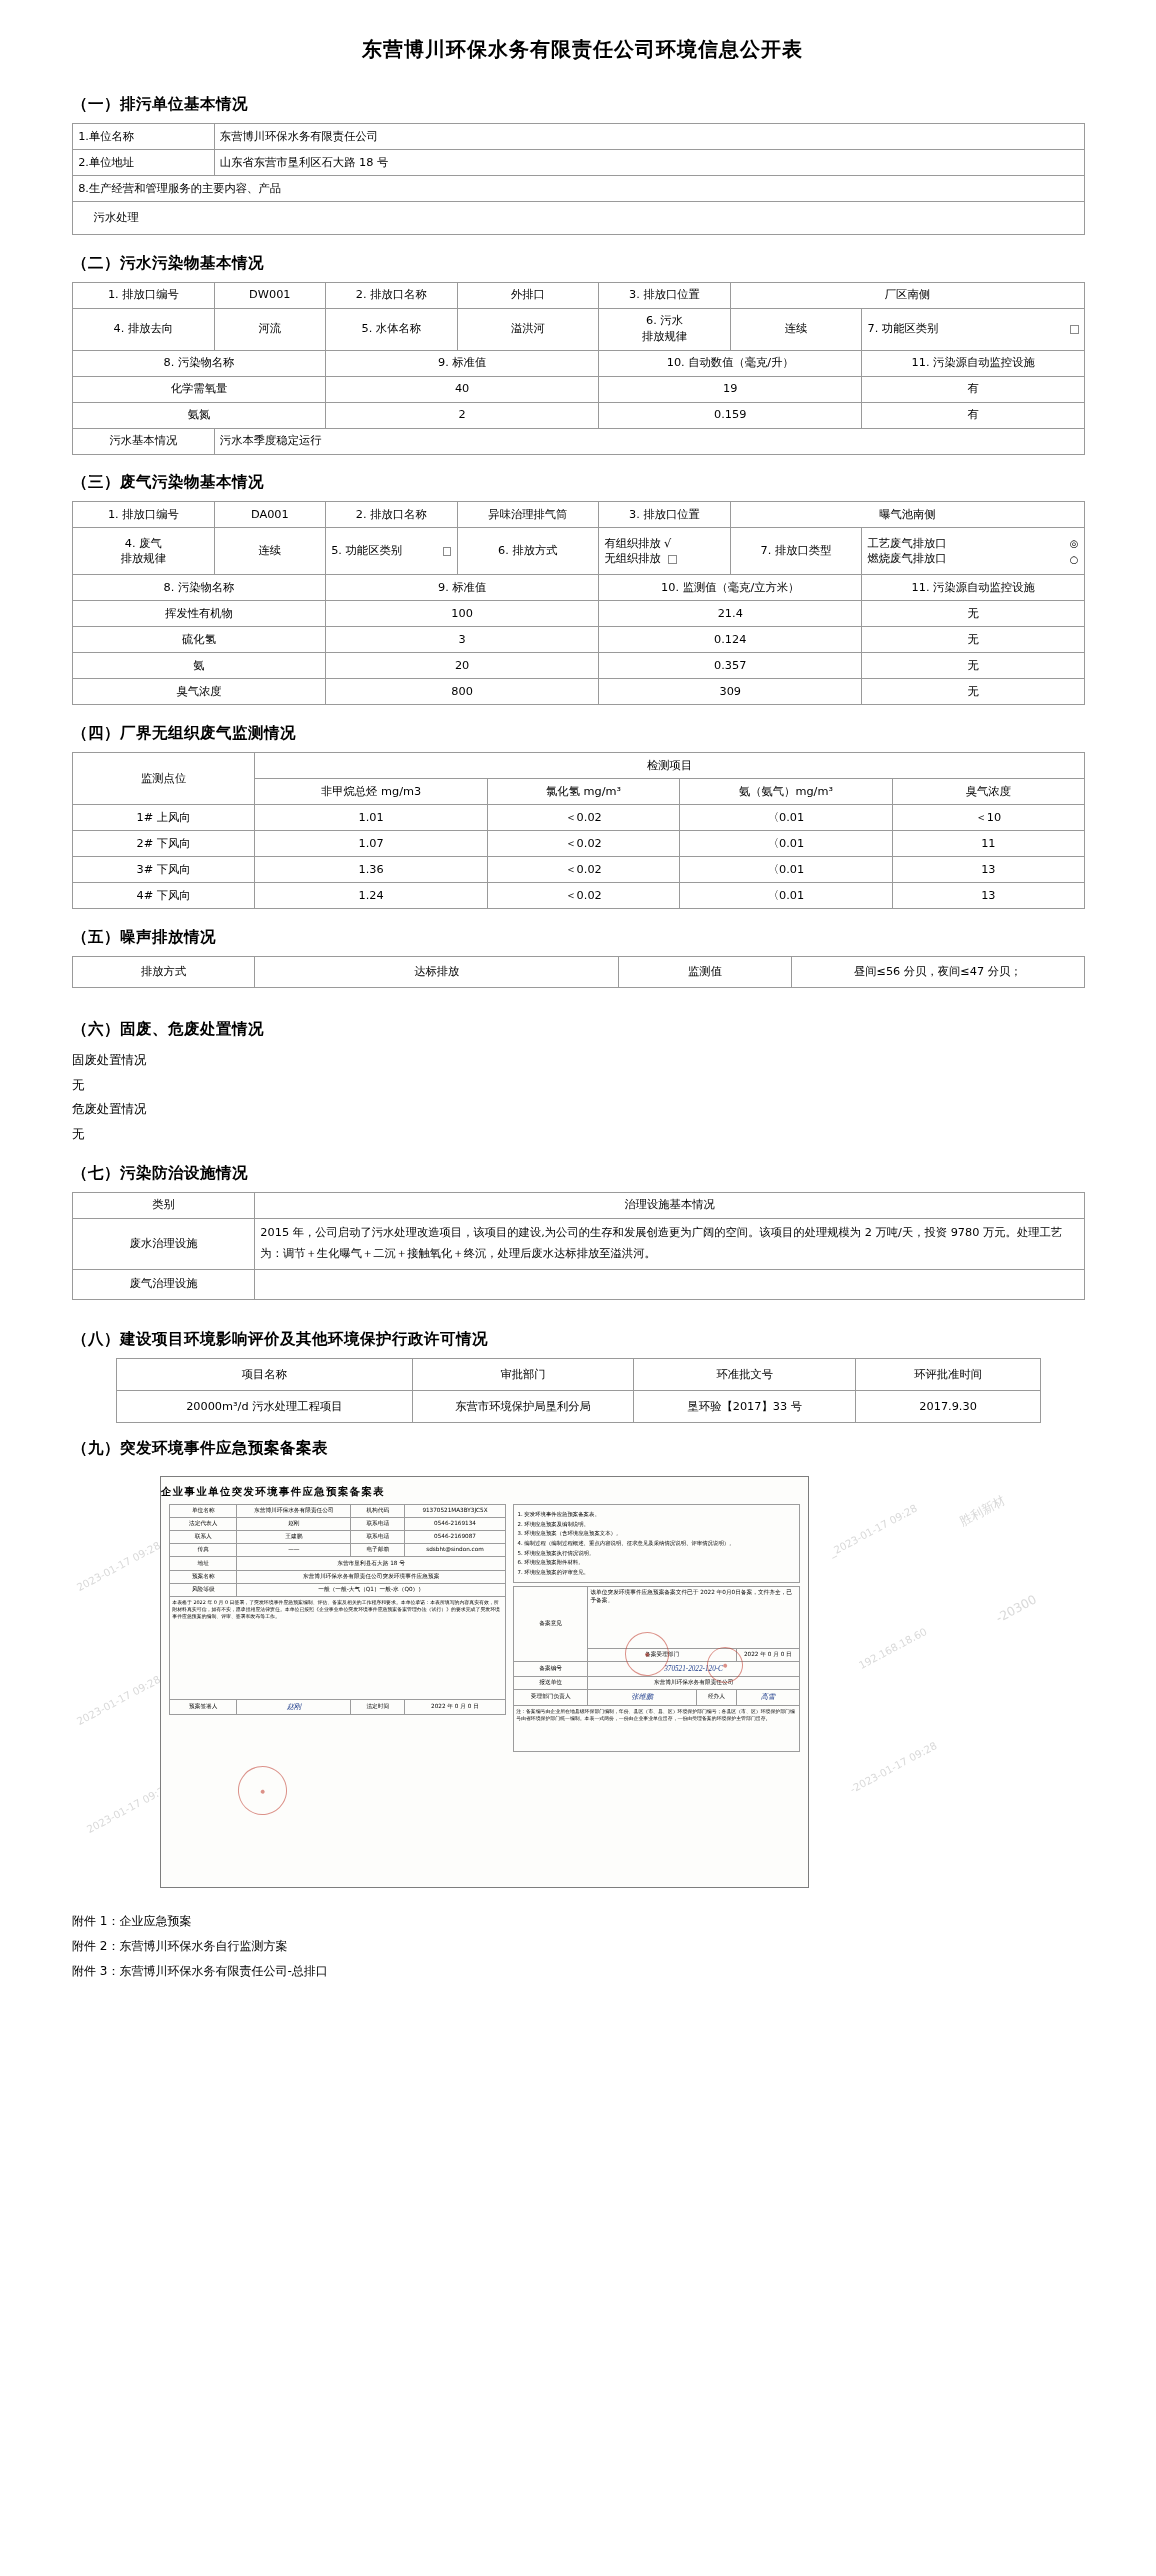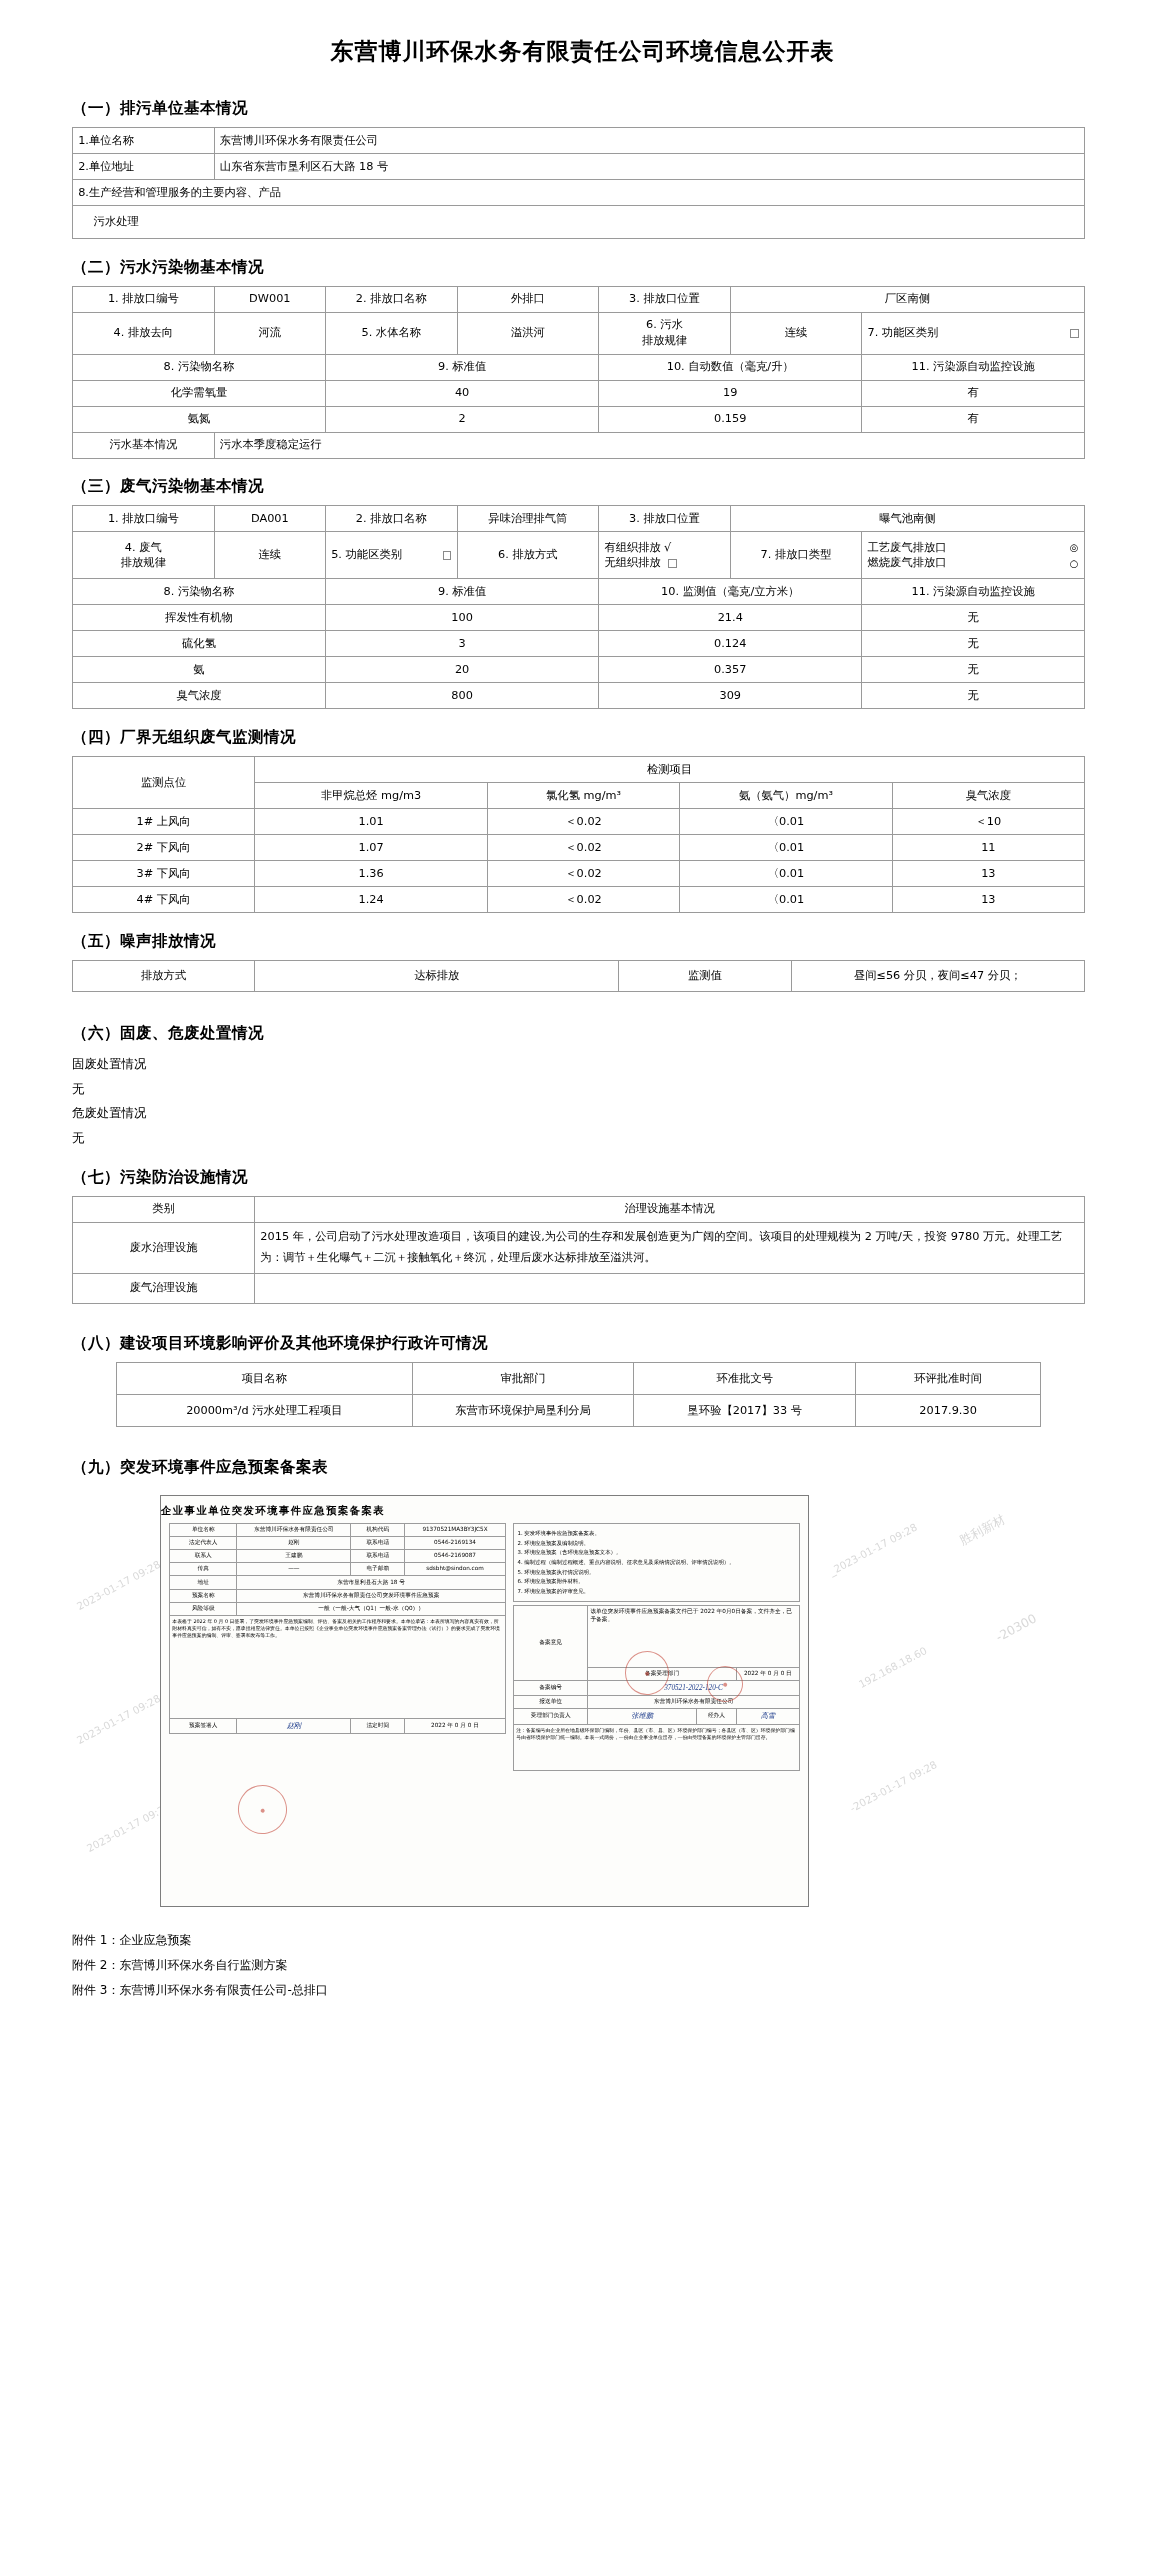--- a/index.html
+++ b/index.html
@@ -6,21 +6,21 @@
   html, body { margin:0; padding:0; }
   body {
     width: 1157px;
     background: #ffffff;
     font-family: "DejaVu Sans", "Liberation Sans", sans-serif;
     color: #000;
   }
   .page { width: 1157px; min-height: 2680px; padding: 0; position: relative; }
   h1.doc-title {
     text-align: center;
-    font-size: 23px;
+    font-size: 20px;
     font-weight: bold;
     margin: 36px 0 31px 0;
     letter-spacing: 1px;
     padding-left: 8px;
   }
   .section-title {
     font-size: 15.5px;
     font-weight: bold;
     margin: 17.5px 0 8.2px 72px;
     letter-spacing: 0.5px;
@@ -433,21 +433,21 @@
       <tr style="height:32px">
         <td class="c">20000m³/d 污水处理工程项目</td>
         <td class="c">东营市环境保护局垦利分局</td>
         <td class="c">垦环验【2017】33 号</td>
         <td class="c">2017.9.30</td>
       </tr>
     </tbody>
       </table>
   </div>
 
-  <div class="section-title" style="margin-top:30px">（九）突发环境事件应急预案备案表</div>
+  <div class="section-title" style="margin-top:15px">（九）突发环境事件应急预案备案表</div>
 
   <div class="scan-area">
 
     <div class="wm" style="left:0px; top:88px;">2023-01-17 09:28</div>
     <div class="wm" style="left:0px; top:222px;">2023-01-17 09:28</div>
     <div class="wm" style="left:10.3px; top:330px;">2023-01-17 09:28</div>
     <div class="wm" style="left:124px; top:381px;">2023-01-17 09:28</div>
     <div class="wm" style="left:752px; top:52px;">_2023-01-17 09:28</div>
     <div class="wm" style="left:783px; top:170px;">192.168.18.60</div>
     <div class="wm" style="left:773px; top:289px;">-2023-01-17 09:28</div>

